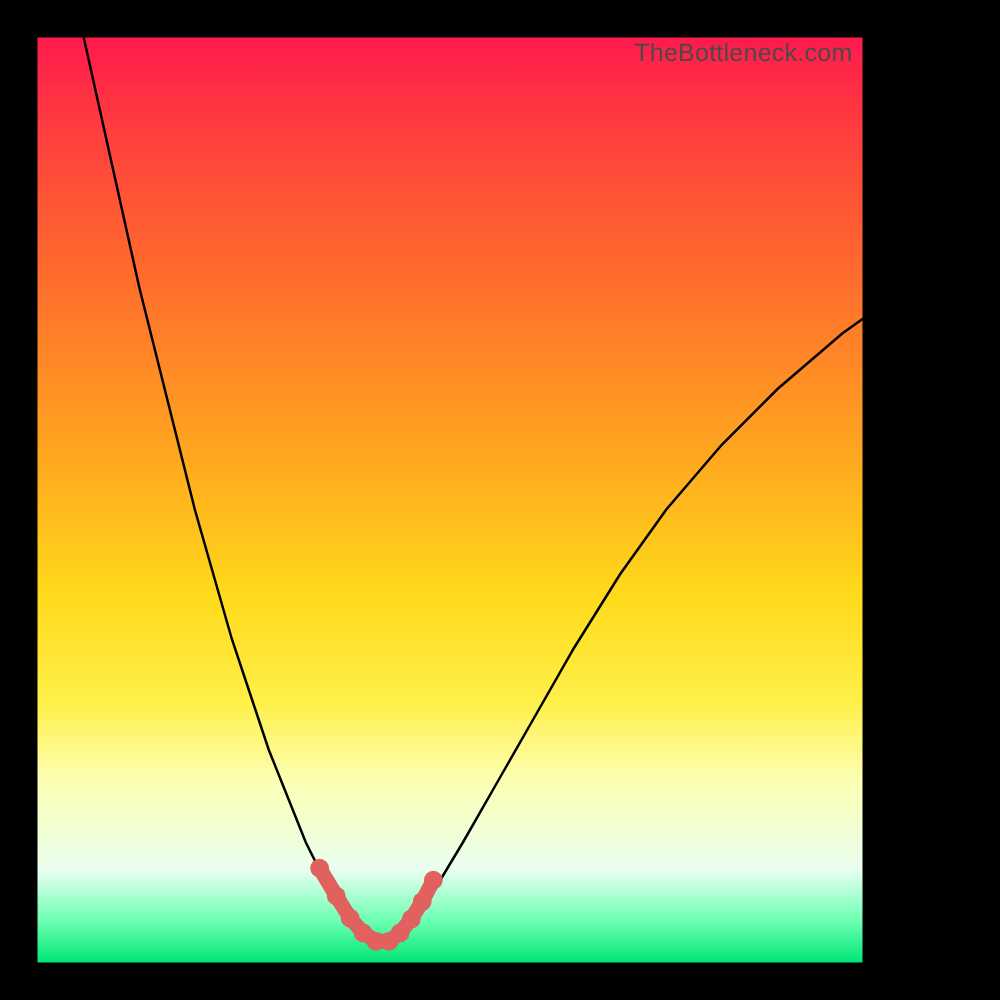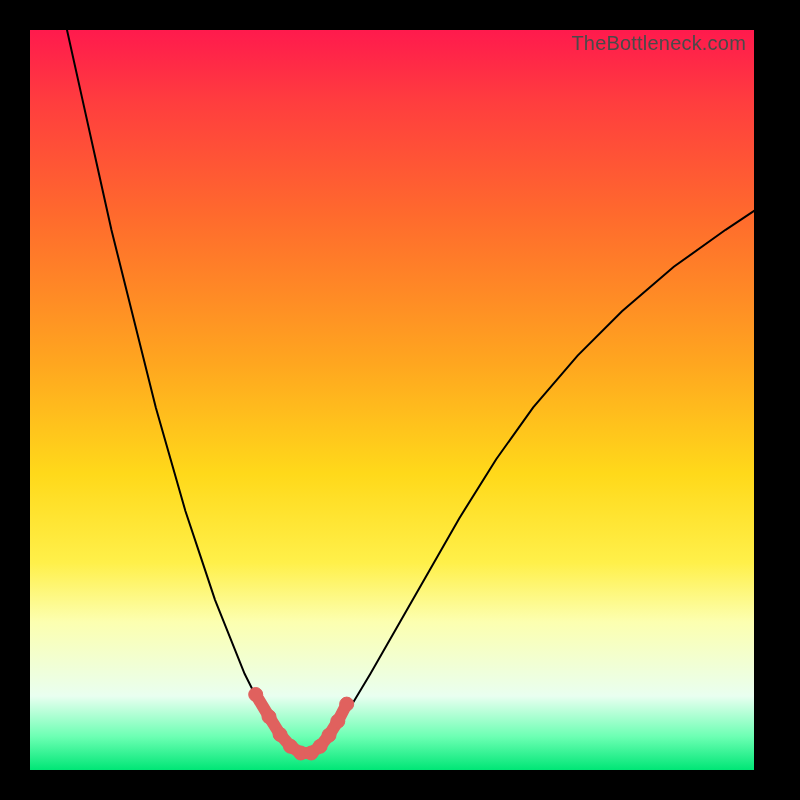--- a/index.html
+++ b/index.html
@@ -15,21 +15,21 @@
     top: 0;
     left: 0;
     width: 800px;
     height: 800px;
     background: #000;
   }
   .plot-area {
     position: absolute;
     left: 30px;
     top: 30px;
-    width: 724px;
+    width: 660px;
     height: 740px;
     
     background: linear-gradient(
       to bottom,
       #ff1a4d 0%,
       #ff3e3e 10%,
       #ff6a2d 25%,
       #ffa61f 45%,
       #ffd91a 60%,
       #fff04a 72%,

